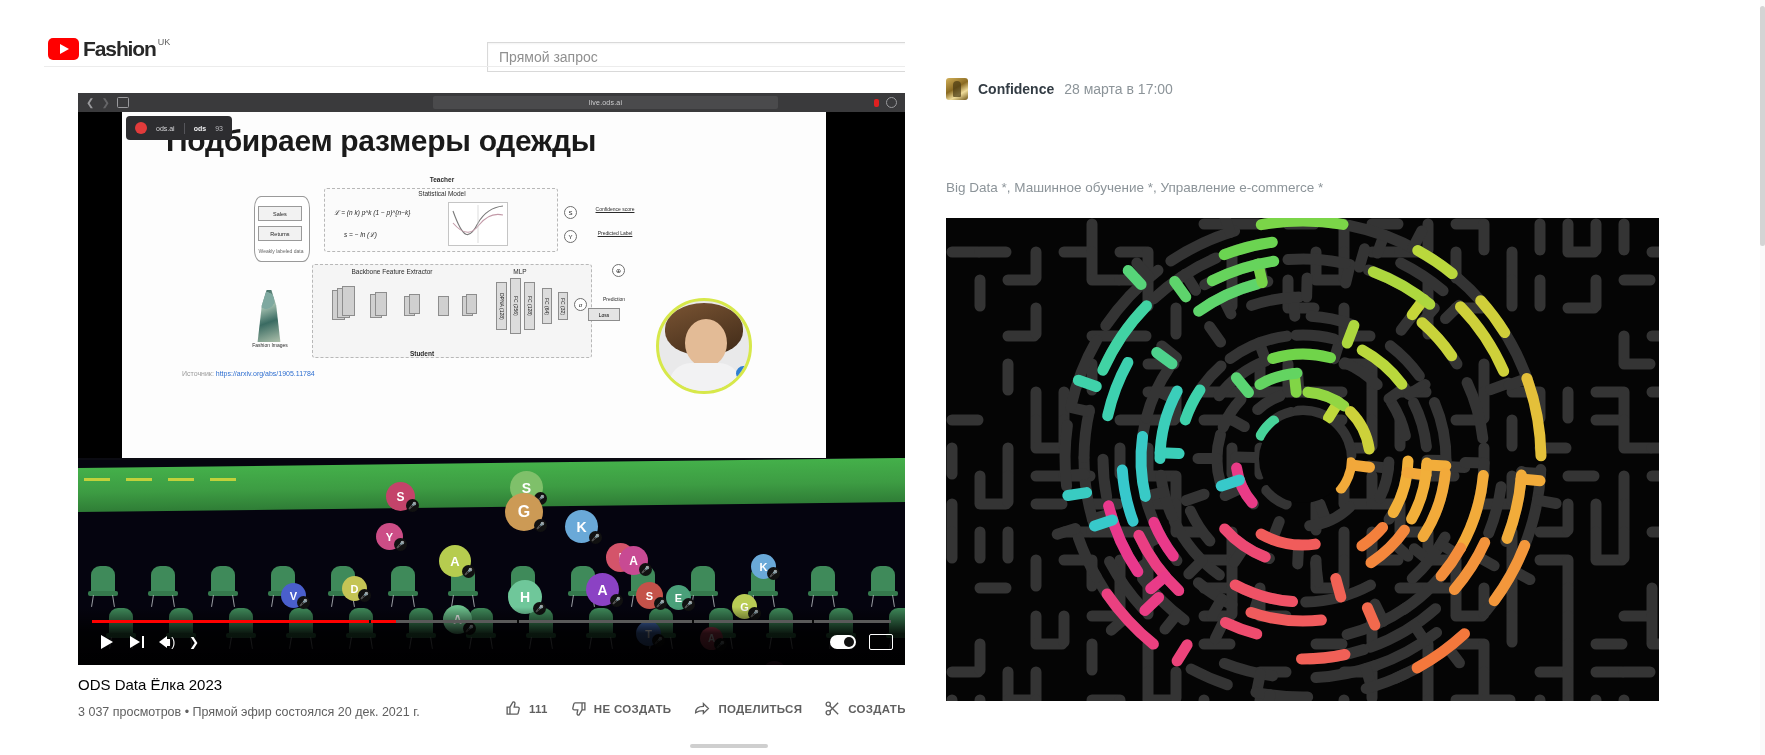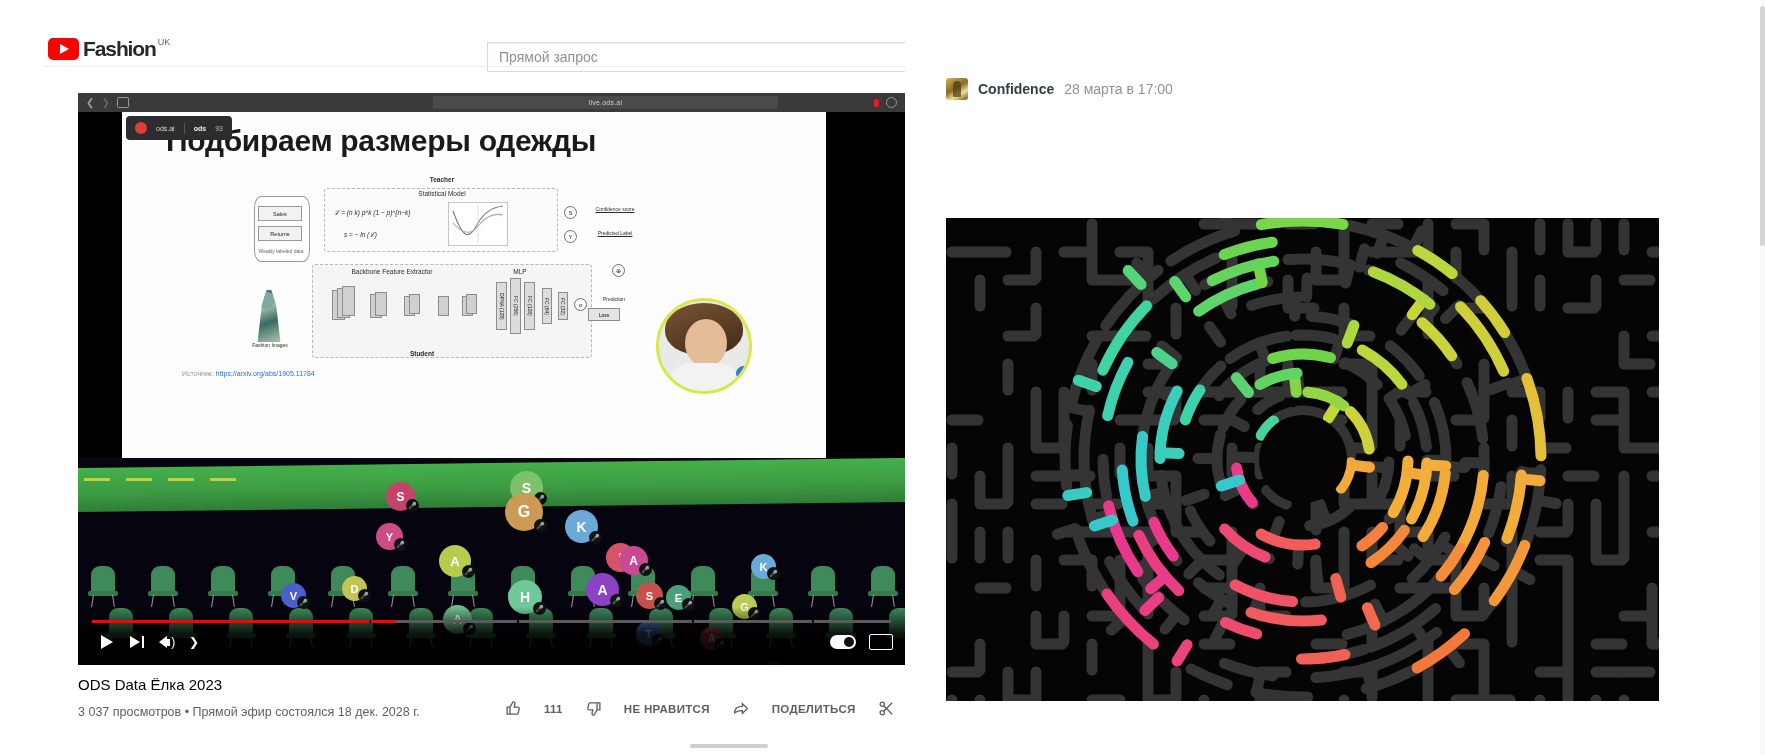--- a/index.html
+++ b/index.html
@@ -263,21 +263,21 @@
   }
   .vid-sub{
     position:absolute;left:78px;top:705px;
     font-size:12.5px;color:#606060;
   }
   .actions{
     position:absolute;left:505px;top:700px;display:flex;align-items:center;gap:22px;
     white-space:nowrap;
   }
   .action{
-    display:flex;align-items:center;gap:22px;
+    display:flex;align-items:center;gap:7px;
     font-size:11.5px;font-weight:bold;color:#606060;letter-spacing:.3px;
   }
   .action svg{display:block;}
   .handle{
     position:absolute;left:690px;top:744px;width:78px;height:4px;border-radius:2px;
     background:#cfcfcf;
   }
 
   
   .divider{
@@ -675,38 +675,38 @@
             <div class="ic-autoplay">
                 <i></i>
               </div>
             <div class="ic-cc"></div>
           </div>
         </div>
       </div>
     </div>
 
     <div class="vid-title">ODS Data Ёлка 2023</div>
-    <div class="vid-sub">3 037 просмотров • Прямой эфир состоялся 18 дек. 2028 г.</div>
+    <div class="vid-sub">3 037 просмотров • Прямой эфир состоялся 20 дек. 2021 г.</div>
 
     <div class="actions" id="action-row">
         <div class="action">
           <span>
             <svg width="17" height="17" viewBox="0 0 24 24" fill="none" stroke="#606060" stroke-width="1.9">
               <path d="M7 10v10H3V10zM7 10l4-7a2 2 0 013 2l-1 5h5a2 2 0 012 2.4l-1.4 6A2 2 0 0116.6 20H7z"></path>
             </svg>
           </span>
           <span>111</span>
         </div>
         <div class="action">
           <span>
             <svg width="17" height="17" viewBox="0 0 24 24" fill="none" stroke="#606060" stroke-width="1.9">
               <path d="M17 14V4h4v10zM17 14l-4 7a2 2 0 01-3-2l1-5H6a2 2 0 01-2-2.4l1.4-6A2 2 0 017.4 4H17z"></path>
             </svg>
           </span>
-          <span>НЕ НРАВИТСЯ</span>
+          <span>НЕ СОЗДАТЬ</span>
         </div>
         <div class="action">
           <span>
             <svg width="18" height="17" viewBox="0 0 24 24" fill="none" stroke="#606060" stroke-width="1.9">
               <path d="M3 18c0-7 6-9 11-9V5l7 7-7 7v-4c-5 0-8 1-11 3z"></path>
             </svg>
           </span>
           <span>ПОДЕЛИТЬСЯ</span>
         </div>
         <div class="action">
@@ -726,20 +726,21 @@
 
   <div class="divider"></div>
 
   <div class="art-pane">
     <div class="art-meta">
       <div class="art-avatar"></div>
       <div class="art-author">Confidence</div>
       <div class="art-date">28 марта в 17:00</div>
     </div>
 
+    <div class="art-tags">Big Data *, Машинное обучение *, Управление e-commerce *</div>
 
     <div class="art-figure">
       <svg class="maze-canvas" id="maze-svg" viewBox="0 0 713 483" preserveAspectRatio="none">
           <defs>
             <linearGradient id="rainbow" x1="0" y1="0" x2="1" y2="1">
               <stop offset="0%" stop-color="#35c6d4"></stop>
               <stop offset="14.285714285714285%" stop-color="#3fd3a8"></stop>
               <stop offset="28.57142857142857%" stop-color="#6fd44a"></stop>
               <stop offset="42.857142857142854%" stop-color="#c3d83a"></stop>
               <stop offset="57.14285714285714%" stop-color="#f2b63a"></stop>

